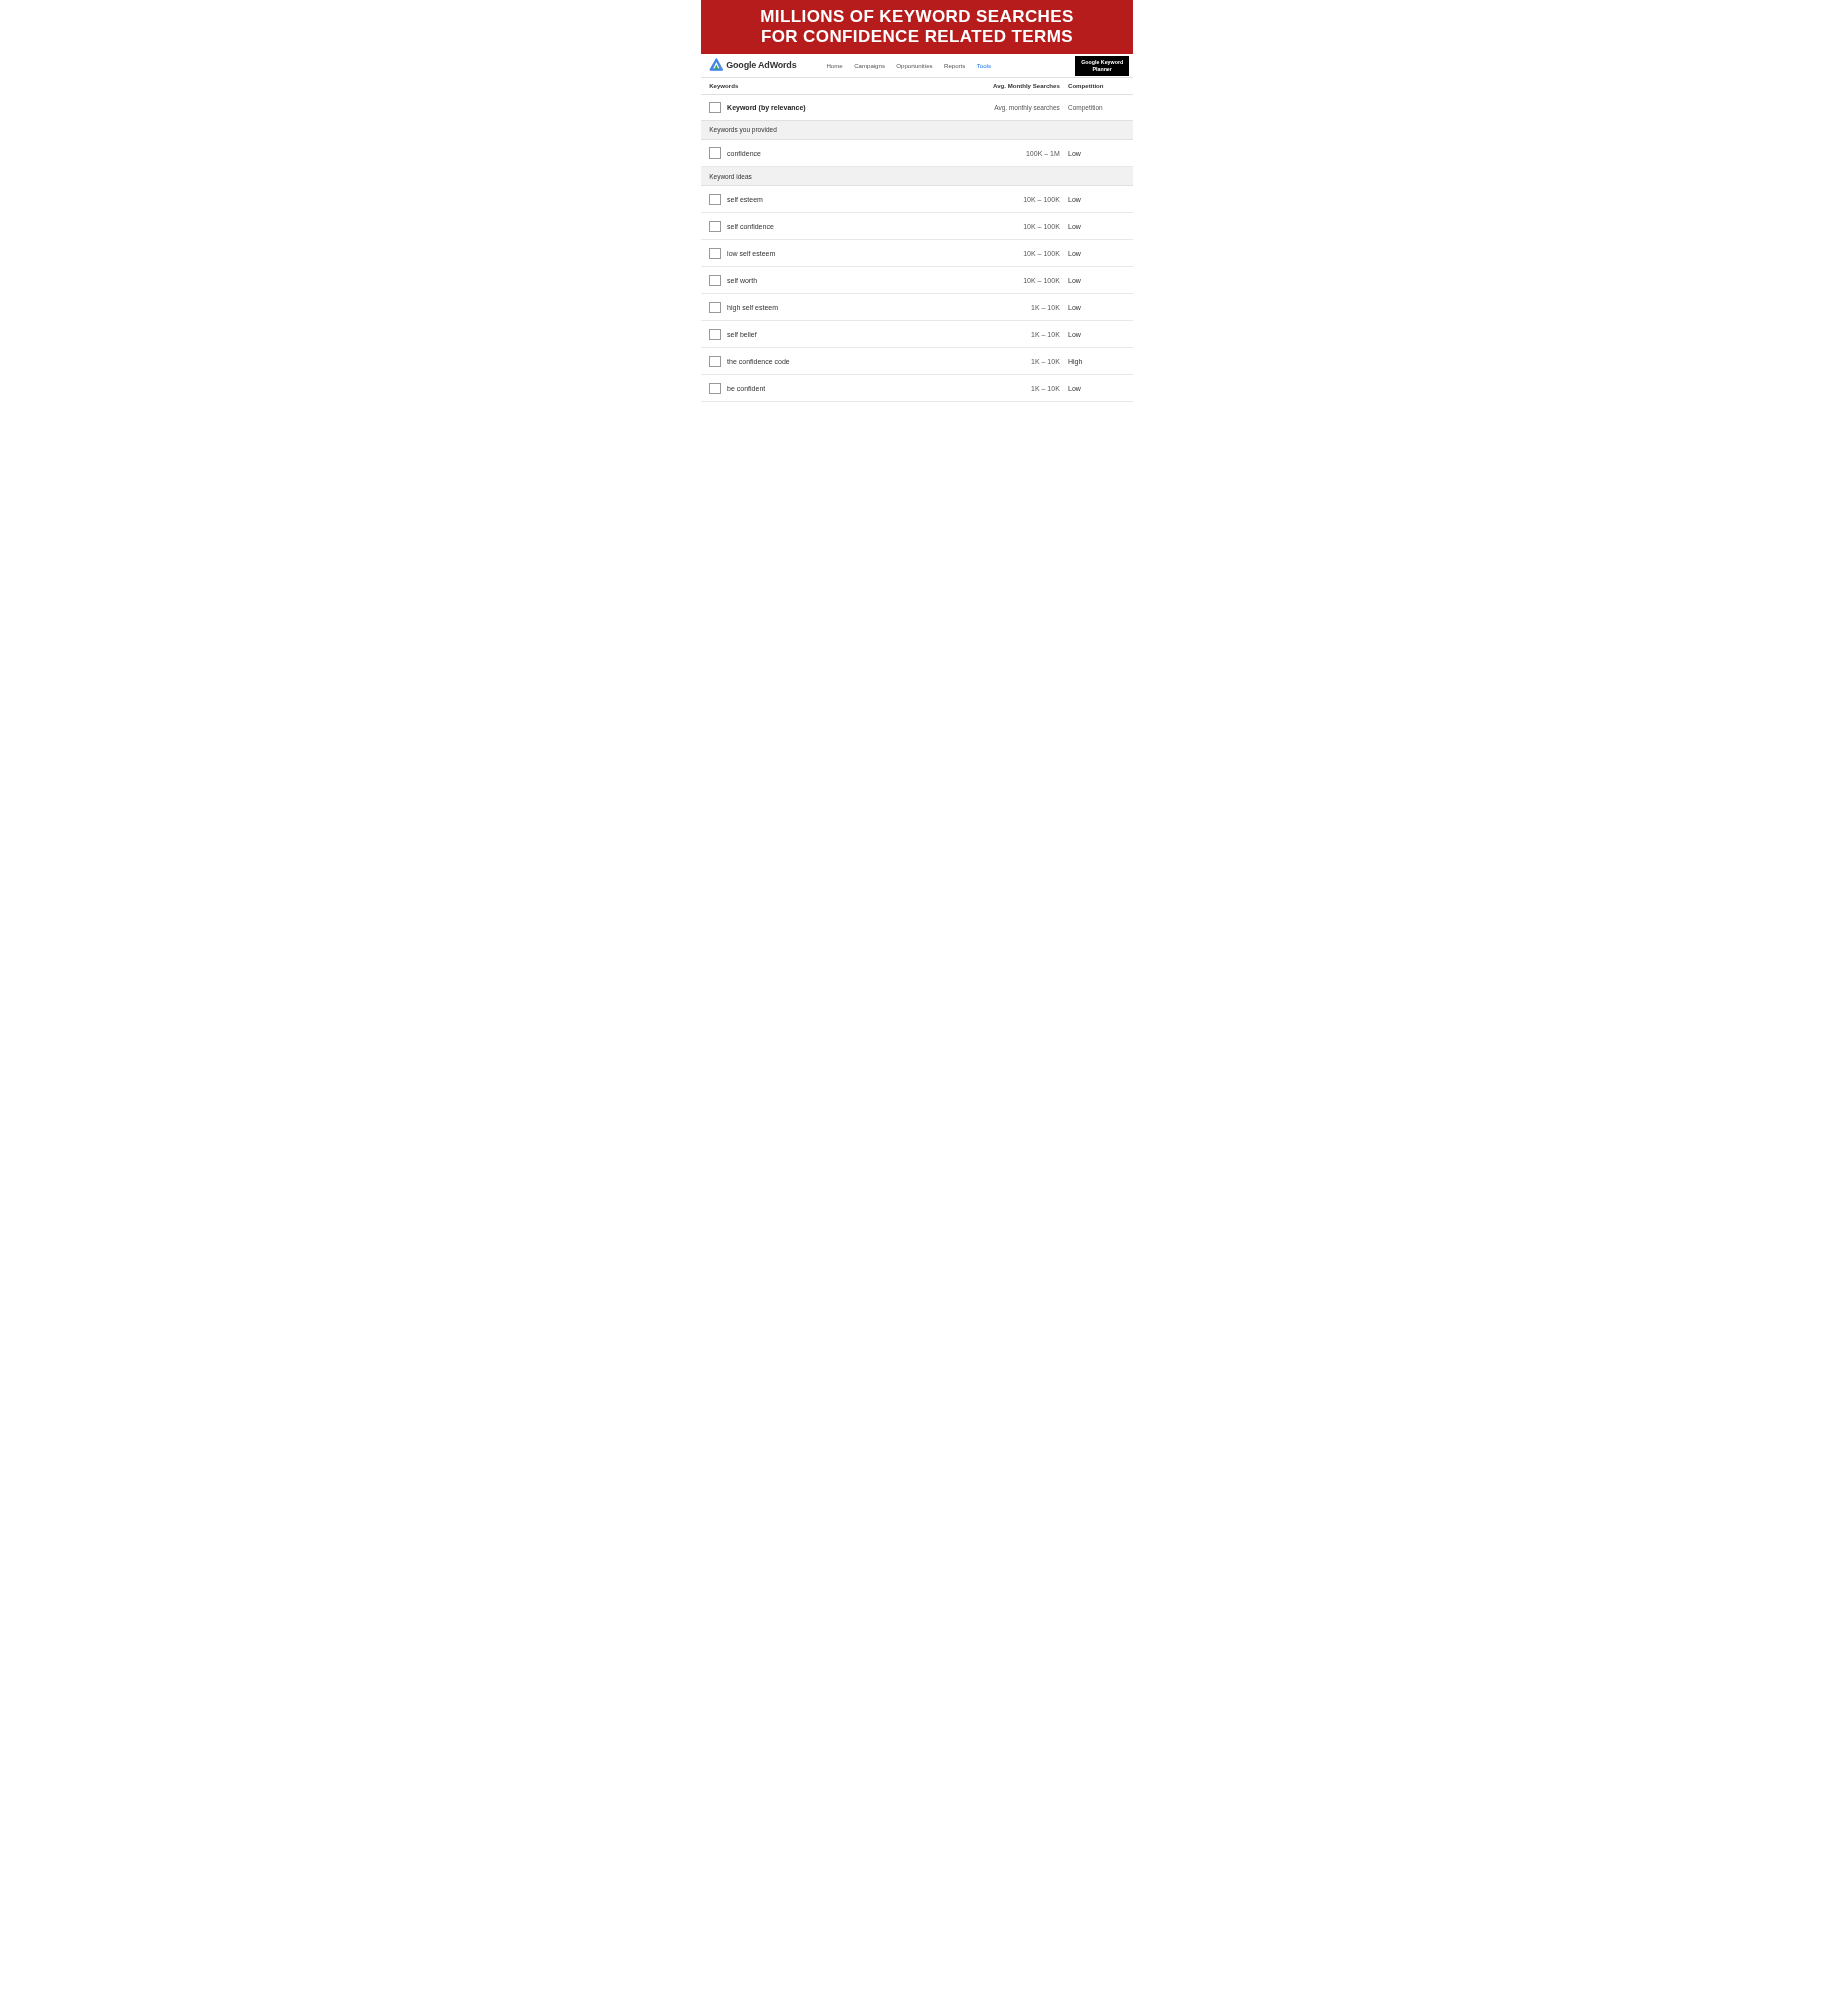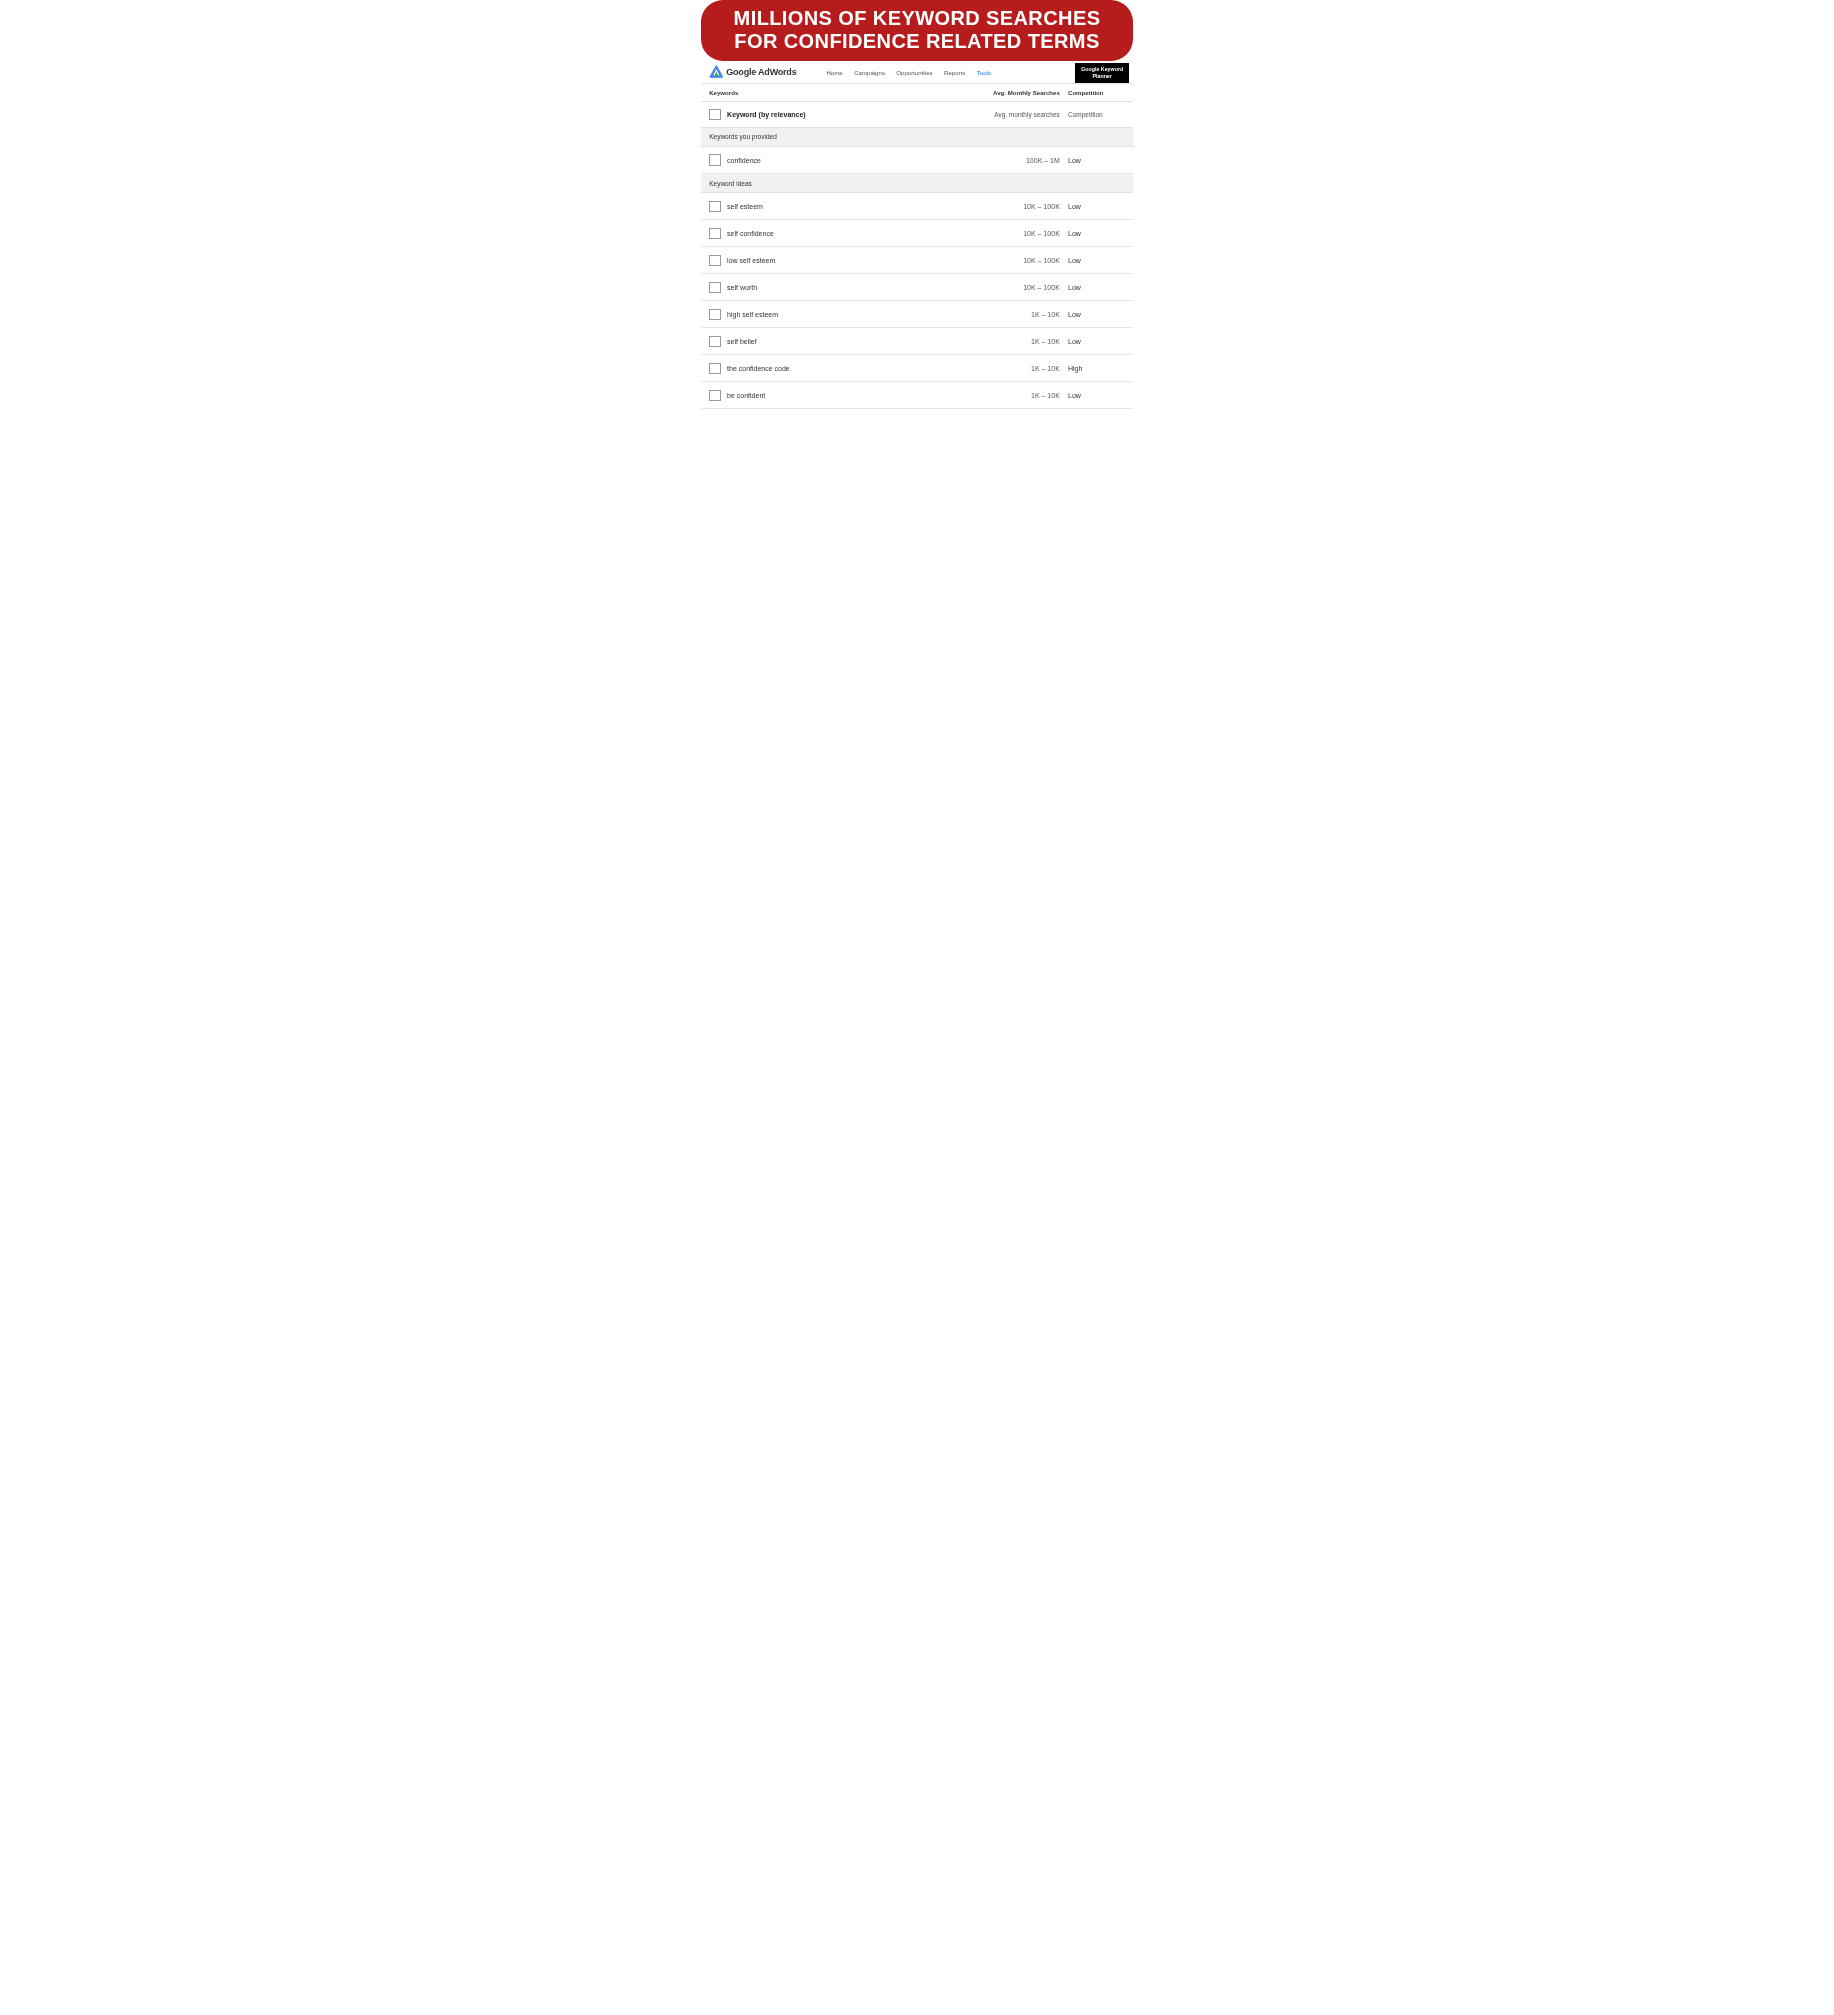--- a/index.html
+++ b/index.html
@@ -15,26 +15,25 @@
       max-width: 432px;
       margin: 0 auto;
     }
 
     
     .banner {
       background-color: #b71c1c;
       color: #fff;
       text-align: center;
       padding: 7.3px 8.2px;
-      font-size: 20px;
+      font-size: 17px;
       font-weight: 900;
       line-height: 1.15;
       text-transform: uppercase;
       letter-spacing: 0.4px;
-      border-radius: 22px;
     }
 
     
     .navbar {
       display: flex;
       align-items: center;
       padding: 4.1px 8.2px;
       border-bottom: 0.4px solid #e0e0e0;
       background: #fff;
       position: relative;

